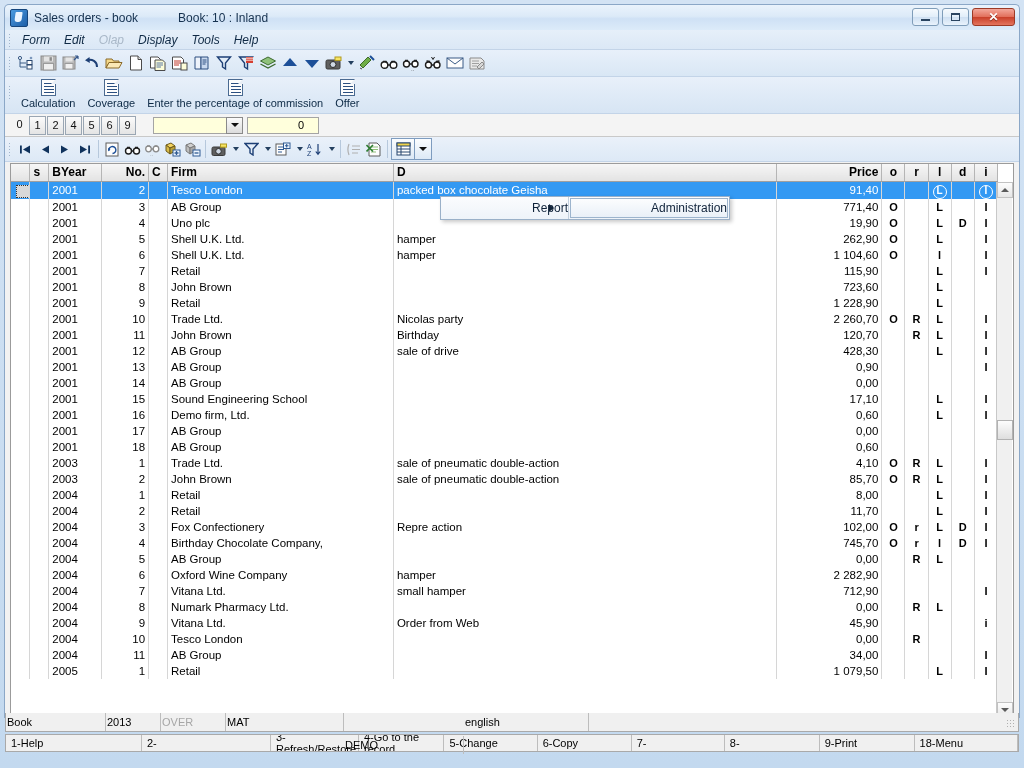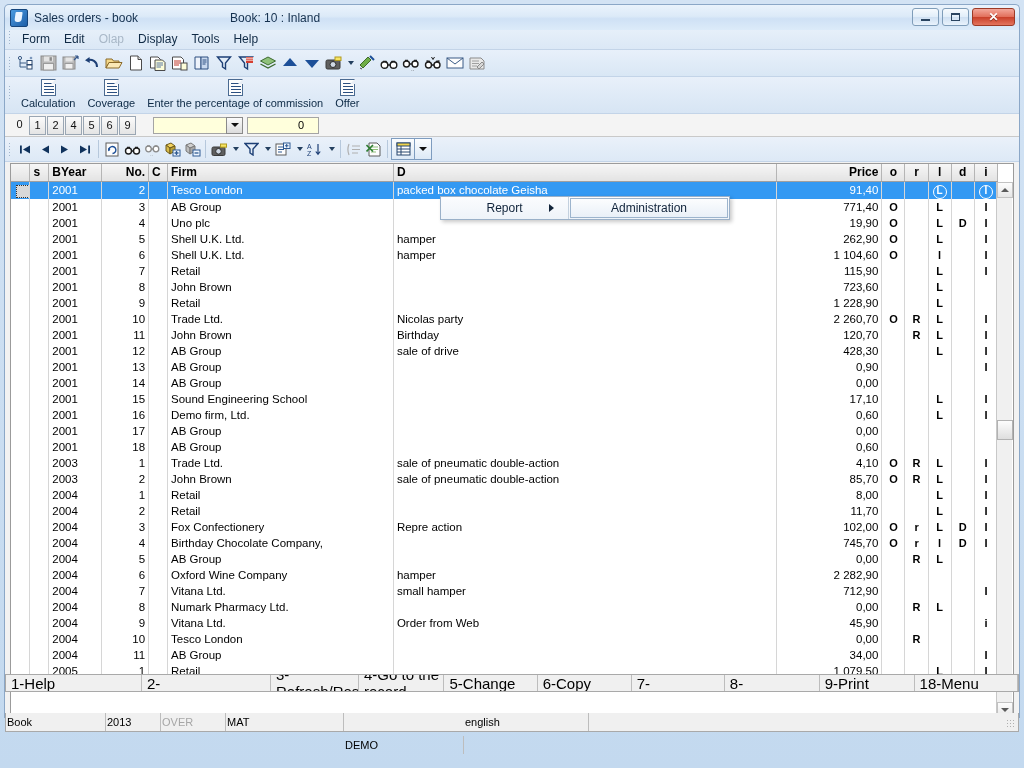--- a/index.html
+++ b/index.html
@@ -28,21 +28,21 @@
     background: linear-gradient(135deg,#4a9ae0,#1d5fa8);
     border:1px solid #15457c; border-radius:2px;
     position:relative; flex:none;
   }
   .title-icon::after{
     content:""; position:absolute; left:4px; top:2px; width:7px; height:10px;
     background:#eaf4ff; border-radius:1px 1px 3px 3px;
     transform: skewX(-8deg);
   }
   .title-text { font-size:12px; color:#15314f; white-space:nowrap; }
-  .title-book { font-size:12px; color:#15314f; margin-left:92px; white-space:nowrap;}
+  .title-book { font-size:12px; color:#15314f; margin-left:40px; white-space:nowrap;}
   .win-buttons { position:absolute; right:4px; top:3px; display:flex; gap:3px; }
   .win-btn {
     width:27px;height:18px; border:1px solid #7f9db9; border-radius:3px;
     background: linear-gradient(180deg,#f6fafd 0%,#e2eef9 48%,#cfe0f2 52%,#e9f3fc 100%);
     display:flex;align-items:center;justify-content:center;
     box-sizing:border-box;
   }
   .win-btn.close {
     width:43px;
     background: linear-gradient(180deg,#f3a79a 0%,#e2705c 48%,#c9402a 52%,#e3755e 100%);
@@ -57,21 +57,21 @@
     position:absolute; left:4px; top:30px; width:1016px; height:688px;
     background:#f2f2f2;
     border:1px solid #8ba7c7; border-top:none;
     box-sizing:border-box;
   }
   
   .menubar {
     position:absolute; left:0; top:0; width:100%; height:20px;
     background: linear-gradient(180deg,#e6eff9 0%,#dbe8f6 100%);
     border-bottom:1px solid #c3d4e8;
-    display:flex; align-items:flex-start; box-sizing:border-box;
+    display:flex; align-items:center; box-sizing:border-box;font-style:italic;
   }
   .grip { width:3px; height:14px; margin:0 4px 0 3px;
     background-image: radial-gradient(circle, #9fb4cc 40%, transparent 41%);
     background-size:3px 3px; flex:none;}
   .menu-item { padding:2px 7px; font-size:12px; color:#102a45; cursor:default; white-space:nowrap;}
   .menu-item.disabled { color:#a9b8c8; }
 
   
   .toolbar1 {
     position:absolute; left:0; top:20px; width:100%; height:27px;
@@ -195,34 +195,34 @@
   
   .popup{
     position:absolute; left:435px; top:166px; width:290px; height:24px;
     background: linear-gradient(180deg,#fbfcfe,#eef3f9);
     border:1px solid #9ab0c8; box-sizing:border-box;
     display:flex; align-items:stretch;
     box-shadow:2px 2px 4px rgba(0,0,0,.22);
     z-index:40;
   }
   .popup .pi{
-    display:flex; align-items:center; justify-content:center; position:relative;
+    display:flex; align-items:center; justify-content:flex-end; position:relative;
     font-size:12px; color:#10233a; box-sizing:border-box;
   }
   .popup .pi.report{ width:128px; border-right:1px solid #c3d0de;}
   .popup .pi.admin{ flex:1; margin:1px; border:1px solid #9cb4cd;
     background: linear-gradient(180deg,#fcfdfe,#e9f0f8);}
   .popup .submark{ position:absolute; right:14px; top:50%; margin-top:-4px;
     width:0;height:0;border-top:4px solid transparent;border-bottom:4px solid transparent;border-left:5px solid #12243a;}
 
   
   .fkeys{
-    position:absolute; left:5px; top:674px; width:1014px; height:18px;
+    position:absolute; left:5px; top:734px; width:1014px; height:18px;
     background:#f0f0f0; border:1px solid #a9a9a9; box-sizing:border-box;
-    display:flex; align-items:center; font-size:15px; color:#000;
+    display:flex; align-items:center; font-size:11px; color:#000;
   }
   .fkeys .cell{ border-right:1px solid #bdbdbd; height:100%;
     display:flex;align-items:center; padding-left:5px; box-sizing:border-box; overflow:hidden;}
   .statusbar{
     position:absolute; left:5px; top:713px; width:1014px; height:19px;
     background:#f0f0f0; border:1px solid #a9a9a9; border-top:none; box-sizing:border-box;
     display:flex; align-items:center; font-size:11px; color:#000;
   }
   .statusbar .cell{ border-right:1px solid #bdbdbd; height:100%;
     display:flex;align-items:center; padding-left:1px; box-sizing:border-box; overflow:hidden;}

